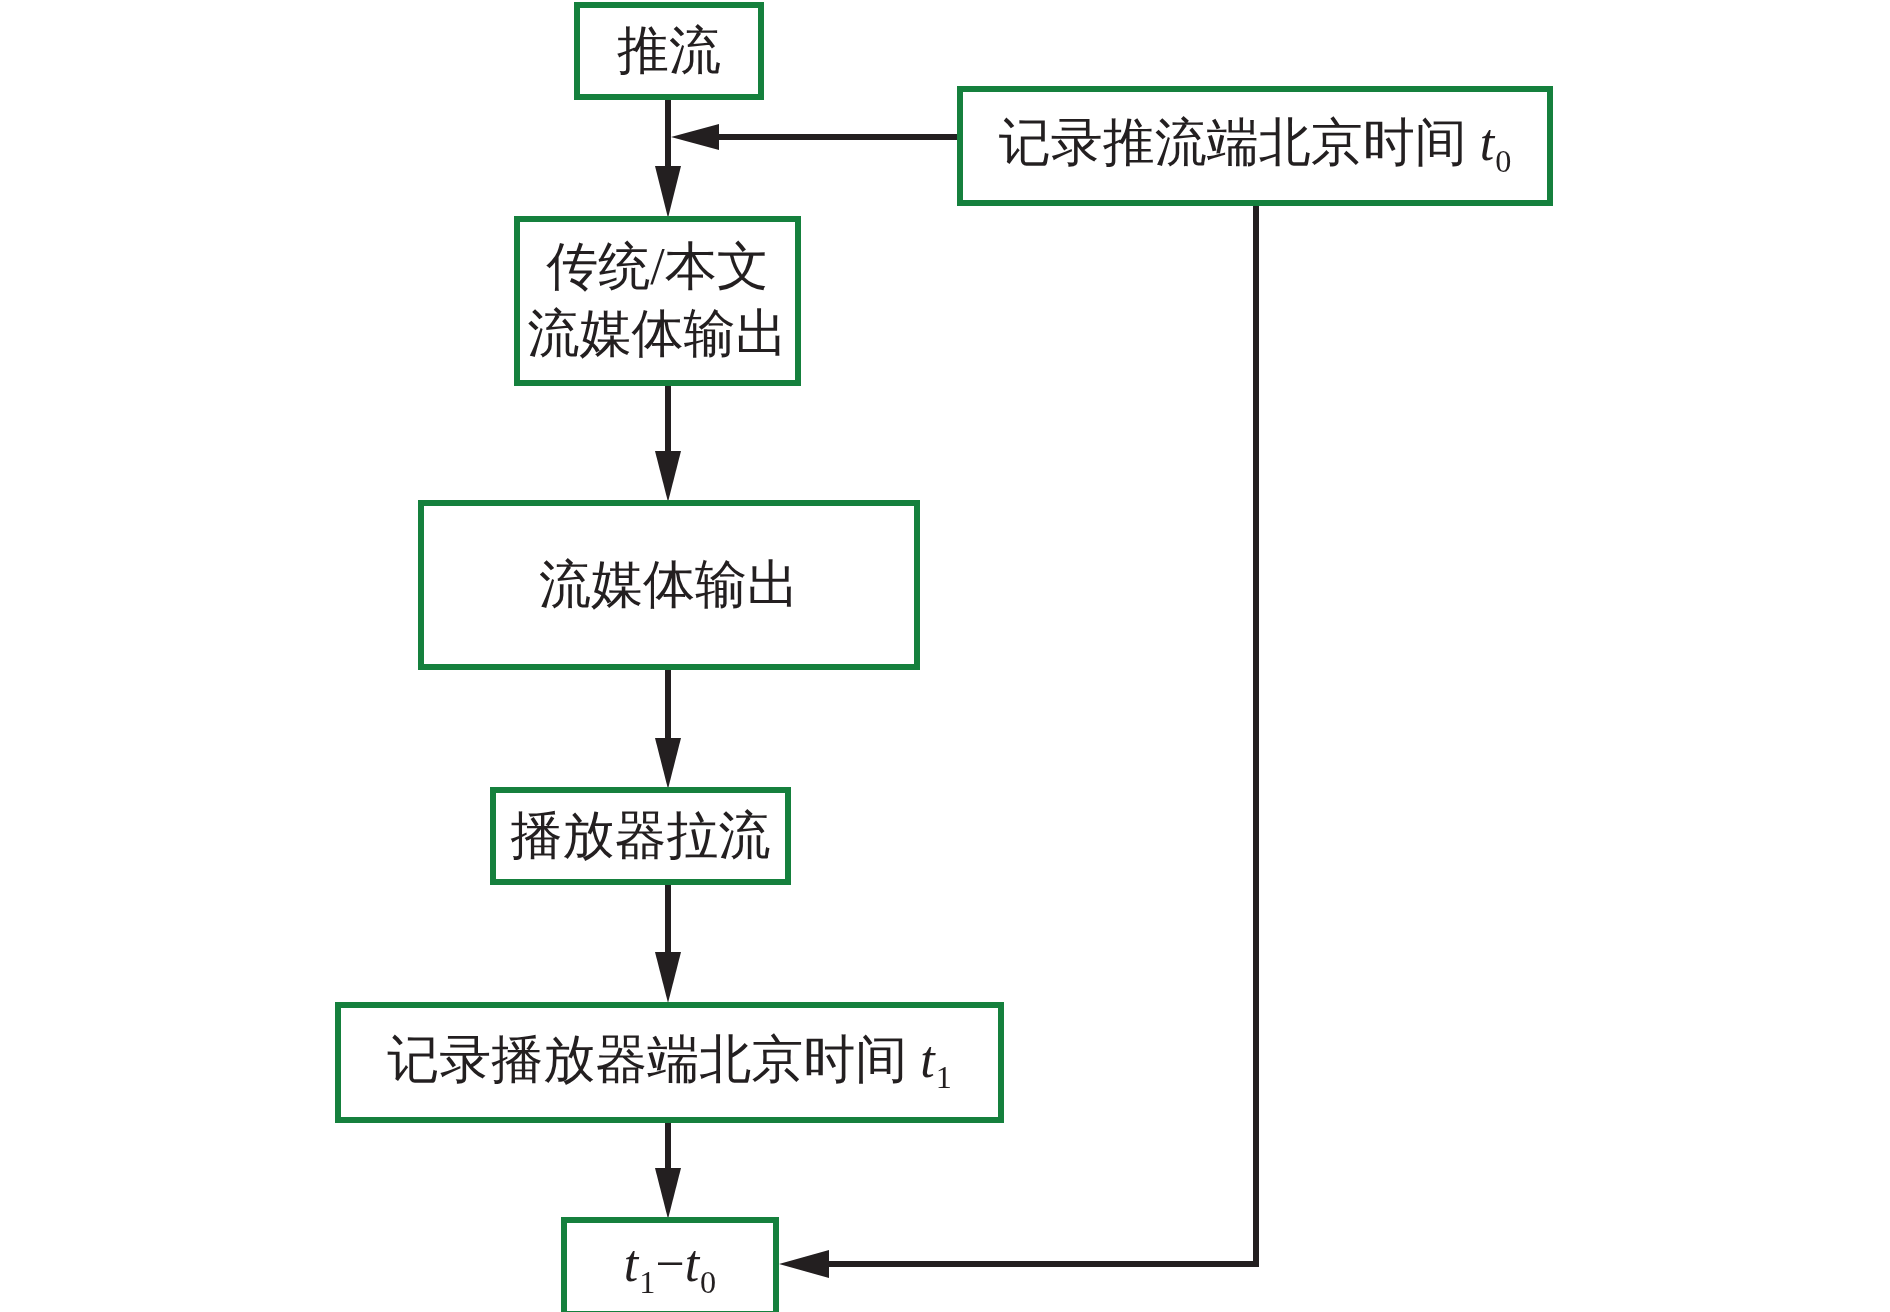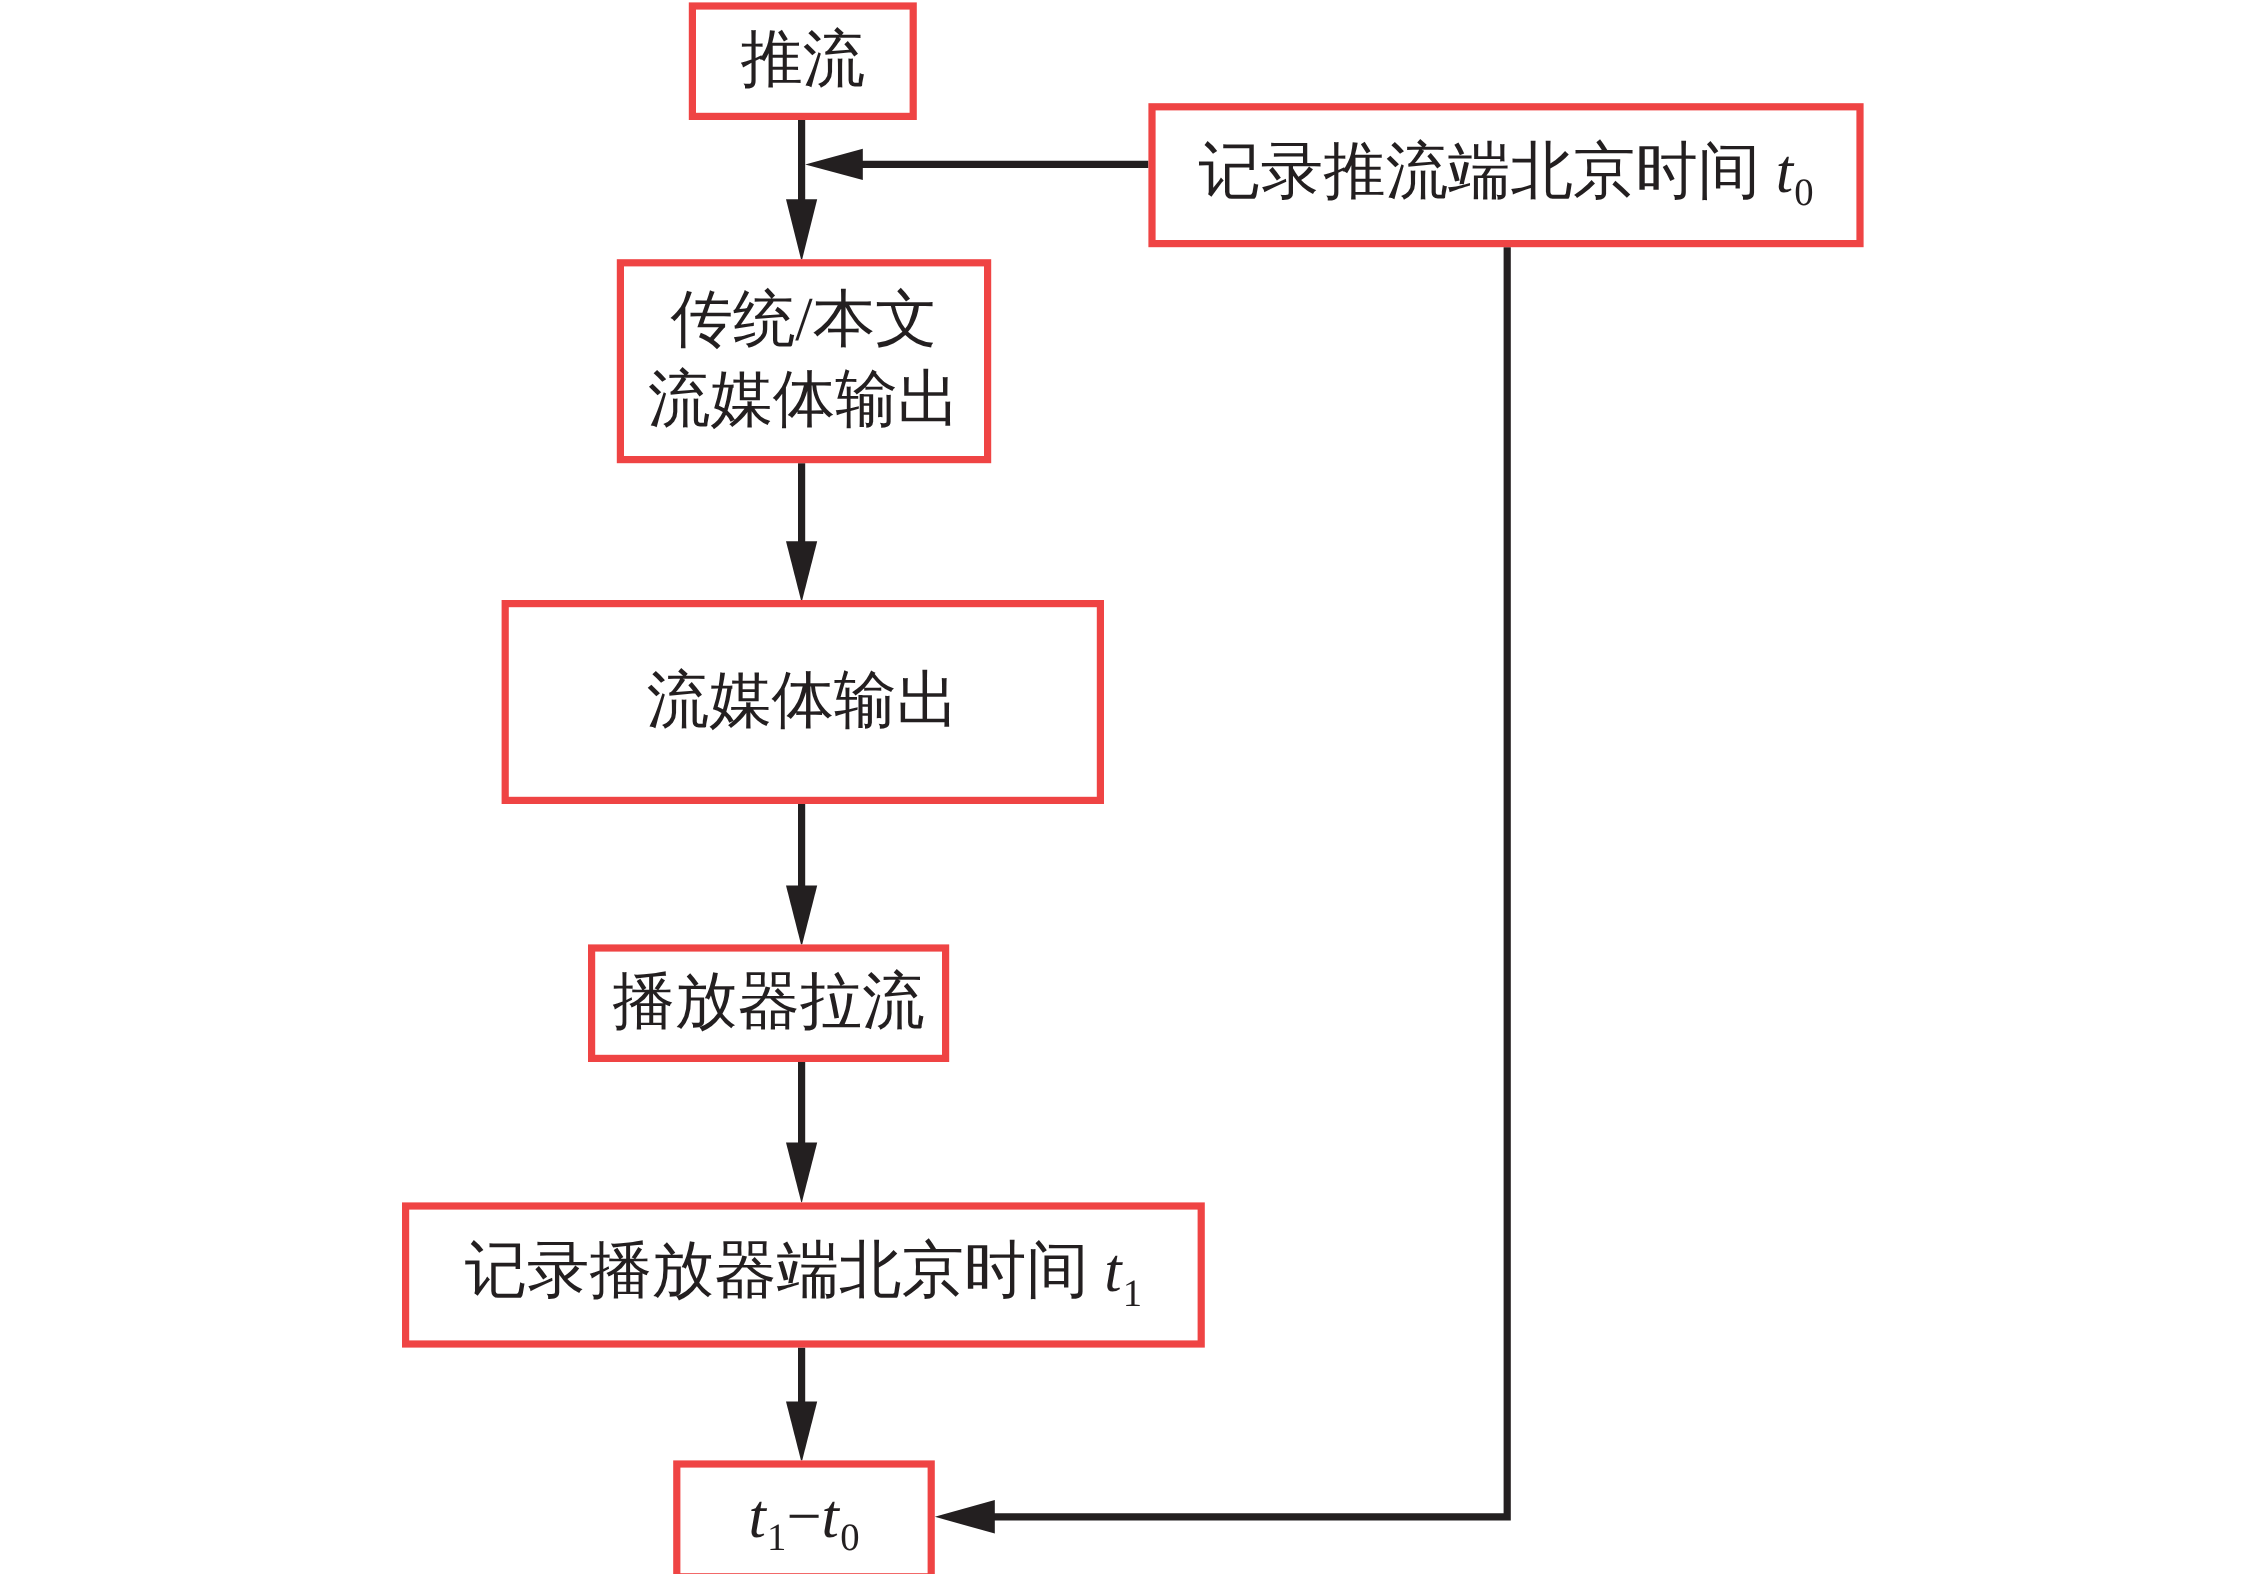--- a/index.html
+++ b/index.html
@@ -1,19 +1,19 @@
 <!DOCTYPE html>
 <html><head>
 <meta charset="utf-8">
 <style>
   html, body { margin: 0; padding: 0; background: #ffffff; }
   body { width: 1890px; height: 1312px; position: relative; overflow: hidden;
          font-family: "DejaVu Serif", "Liberation Serif", serif; color: #231f20; }
   svg.wires { position: absolute; left: 0; top: 0; }
-  .box { position: absolute; box-sizing: border-box; border: 6px solid #ef4444; background: #fff;
+  .box { position: absolute; box-sizing: border-box; border: 6px solid #15803d; background: #fff;
          display: flex; flex-direction: column; align-items: center; justify-content: center;
          text-align: center; font-size: 52px; line-height: 1.28; white-space: nowrap; }
   .box .line { display: block; }
   .t { font-style: italic; font-family: "Liberation Serif", "DejaVu Serif", serif; }
   .sub { font-size: 0.62em; font-style: normal; vertical-align: -0.35em; margin-left: 1px; }
   .lbl { font-family: "Liberation Serif", "DejaVu Serif", serif; }
 </style>
 </head>
 <body>
 
@@ -45,21 +45,21 @@
   <span class="line lbl">推流</span>
 </div>
 
 <div class="box" style="left:957px; top:86px; width:596px; height:120px;">
   <span class="line lbl">
     <span>记录推流端北京时间</span>
     <span class="t">t</span><span class="sub">0</span>
   </span>
 </div>
 
-<div class="box" style="left:514px; top:216px; width:312px; height:170px;">
+<div class="box" style="left:514px; top:216px; width:287px; height:170px;">
   <span class="line lbl">传统/本文</span>
   <span class="line lbl">流媒体输出</span>
 </div>
 
 <div class="box" style="left:418px; top:500px; width:502px; height:170px;">
   <span class="line lbl">流媒体输出</span>
 </div>
 
 <div class="box" style="left:490px; top:787px; width:301px; height:98px;">
   <span class="line lbl">播放器拉流</span>

